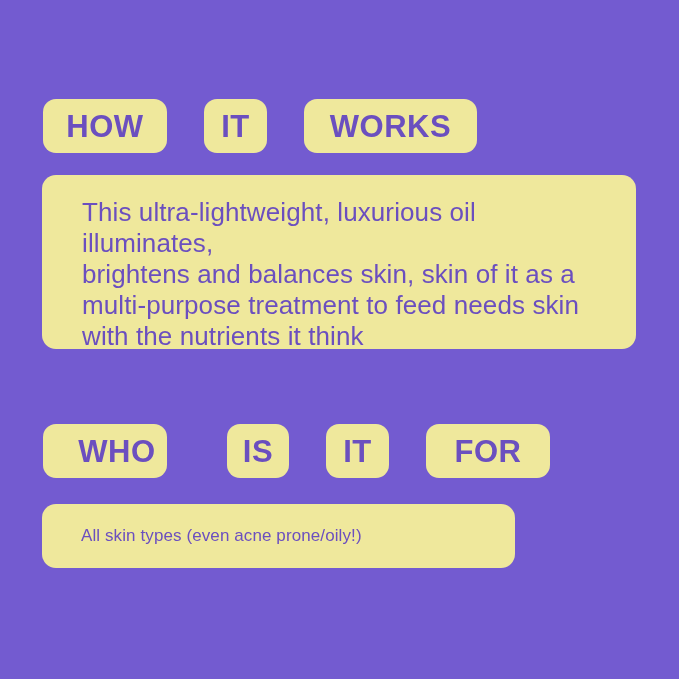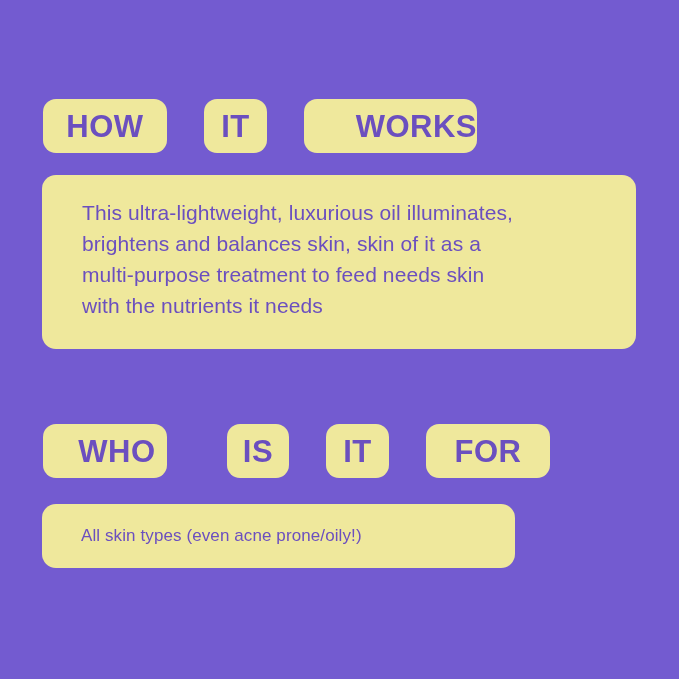--- a/index.html
+++ b/index.html
@@ -46,21 +46,21 @@
     font-size: 31px;
     font-weight: bold;
     letter-spacing: 0.5px;
     line-height: 1;
     white-space: nowrap;
   }
 
   
   .pill-how   { width: 124px; }
   .pill-it    { width: 63px;  }
-  .pill-works { width: 173px; justify-content: flex-end; }
+  .pill-works { width: 173px; }
 
   .pill-who  { width: 124px; padding-left: 24px; }
   .pill-is   { width: 62px; margin-left: 23px;  }
   .pill-it2  { width: 63px;  }
   .pill-for  { width: 124px; align-items: center; }
 
   
   .card {
     position: absolute;
     background: #EFE89C;
@@ -79,21 +79,21 @@
     top: 504px;
     width: 473px;
     height: 64px;
     padding: 0 30px 0 39px;
     display: flex;
     align-items: center;
   }
 
   .body-text {
     color: #6B4FBF;
-    font-size: 21px;
+    font-size: 26px;
     line-height: 31px;
     font-weight: normal;
     margin: 0;
     letter-spacing: 0.1px;
   }
   .body-text-single {
     color: #6B4FBF;
     font-size: 17px;
     line-height: 1.2;
     font-weight: normal;
@@ -116,21 +116,21 @@
     </div>
     <div class="pill pill-works">
       <span class="pill-label">WORKS</span>
     </div>
   </div>
 
   <div class="card card-how-it-works">
     <p class="body-text">This ultra-lightweight, luxurious oil illuminates,</p>
     <p class="body-text">brightens and balances skin, skin of it as a</p>
     <p class="body-text">multi-purpose treatment to feed needs skin</p>
-    <p class="body-text">with the nutrients it needs</p>
+    <p class="body-text">with the nutrients it think</p>
   </div>
 
   <div class="pill-row pill-row-who">
     <div class="pill pill-who">
       <span class="pill-label">WHO</span>
     </div>
     <div class="pill pill-is">
       <span class="pill-label">IS</span>
     </div>
     <div class="pill pill-it2">

